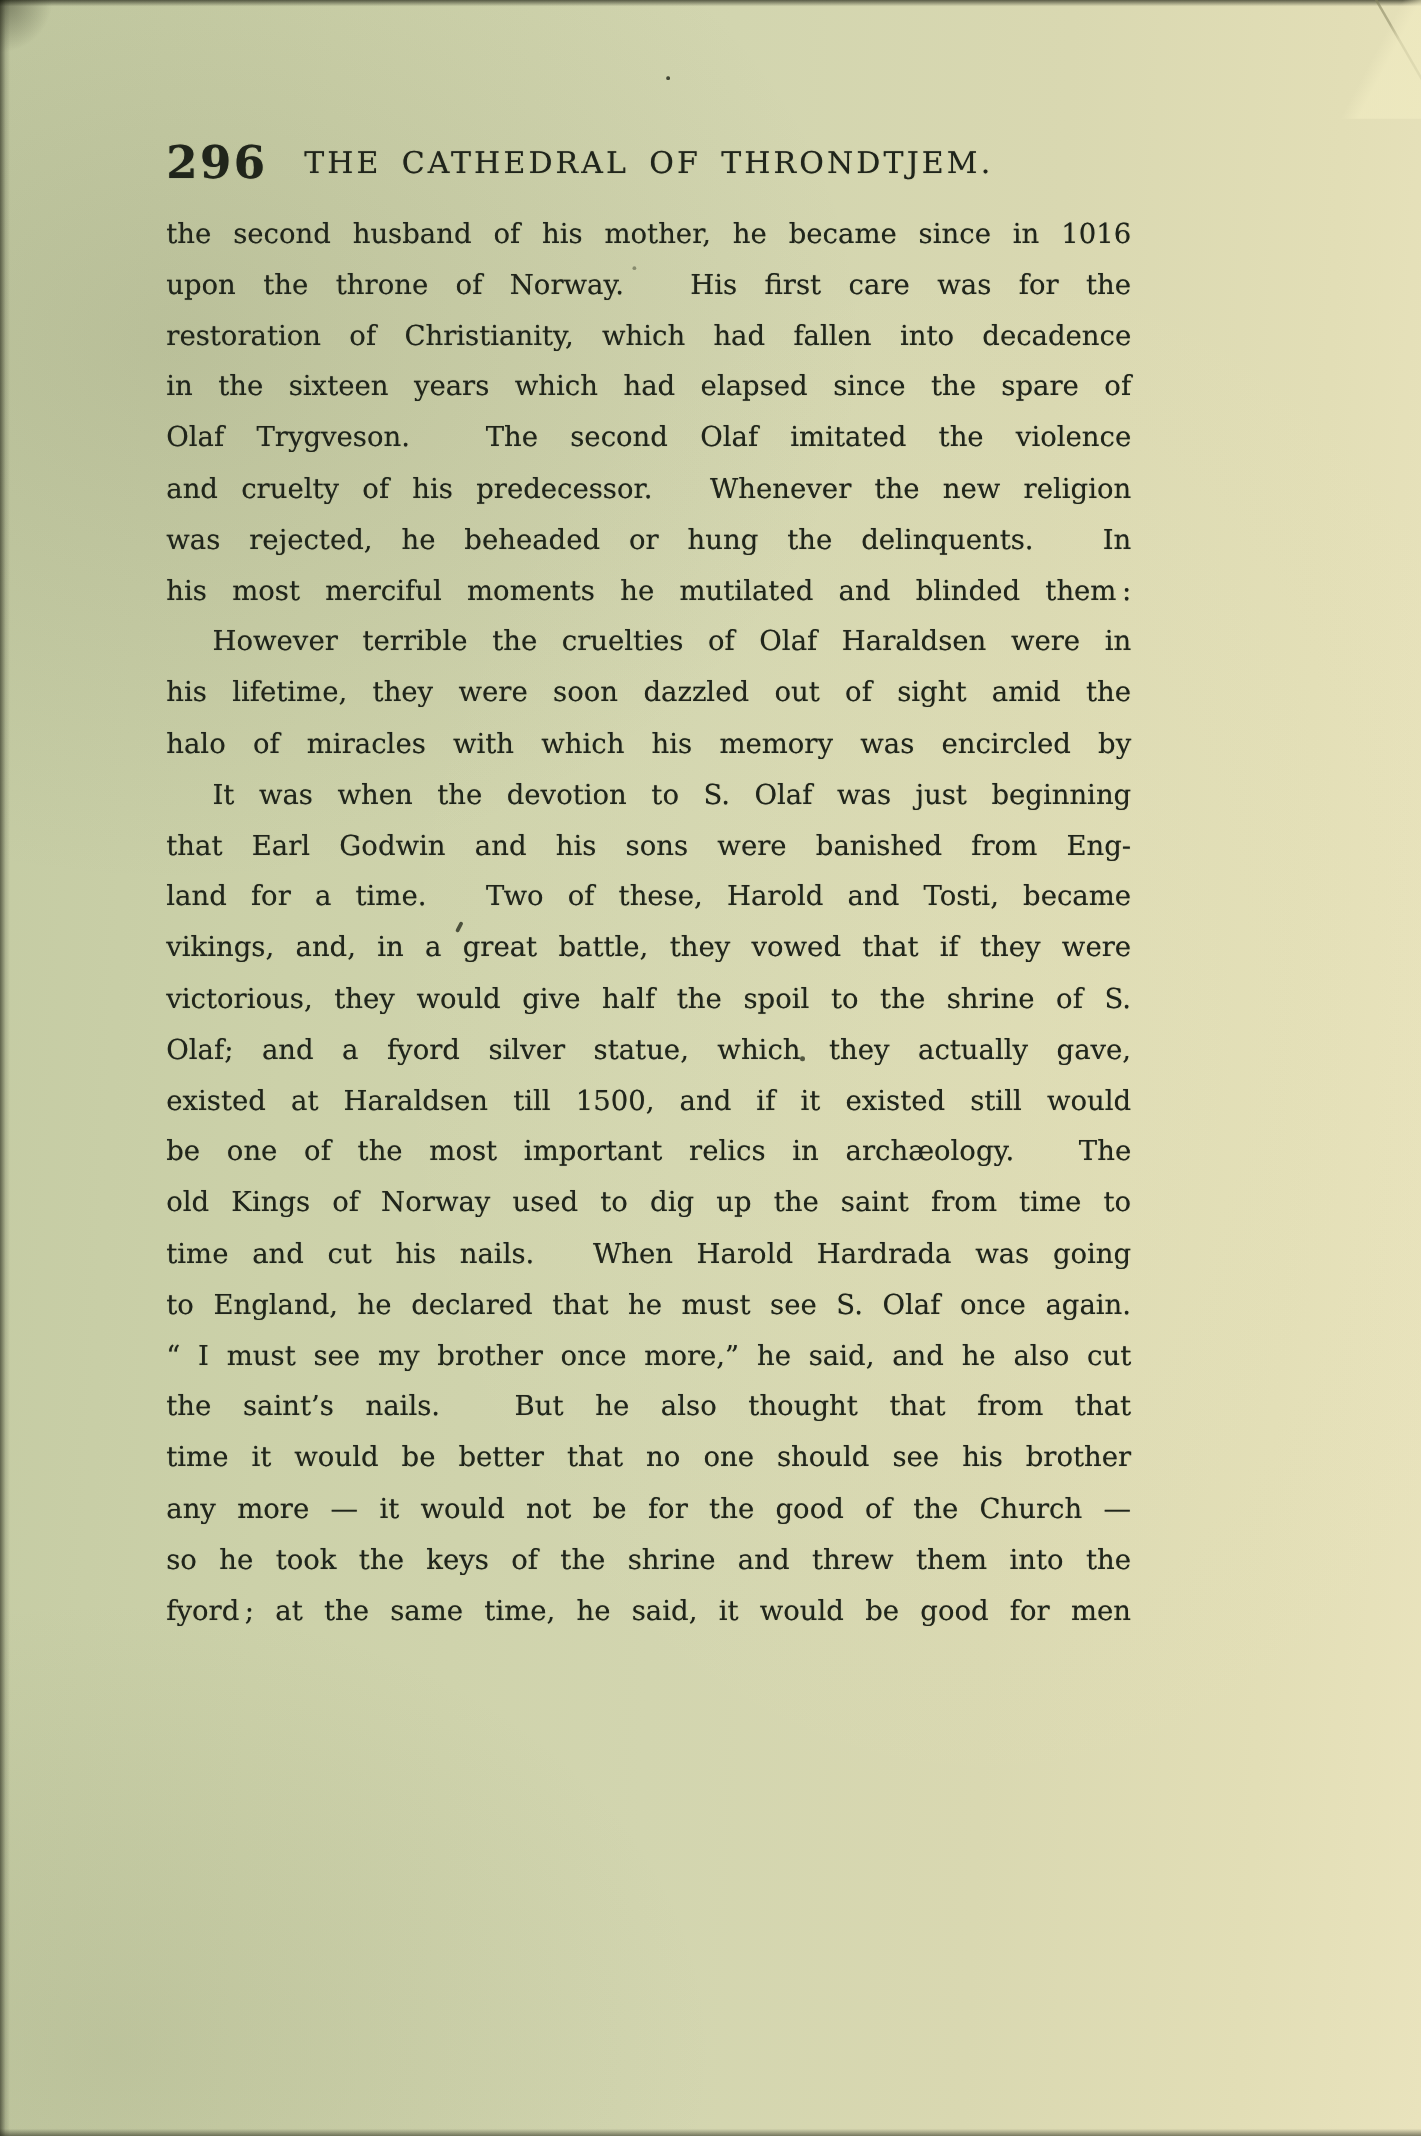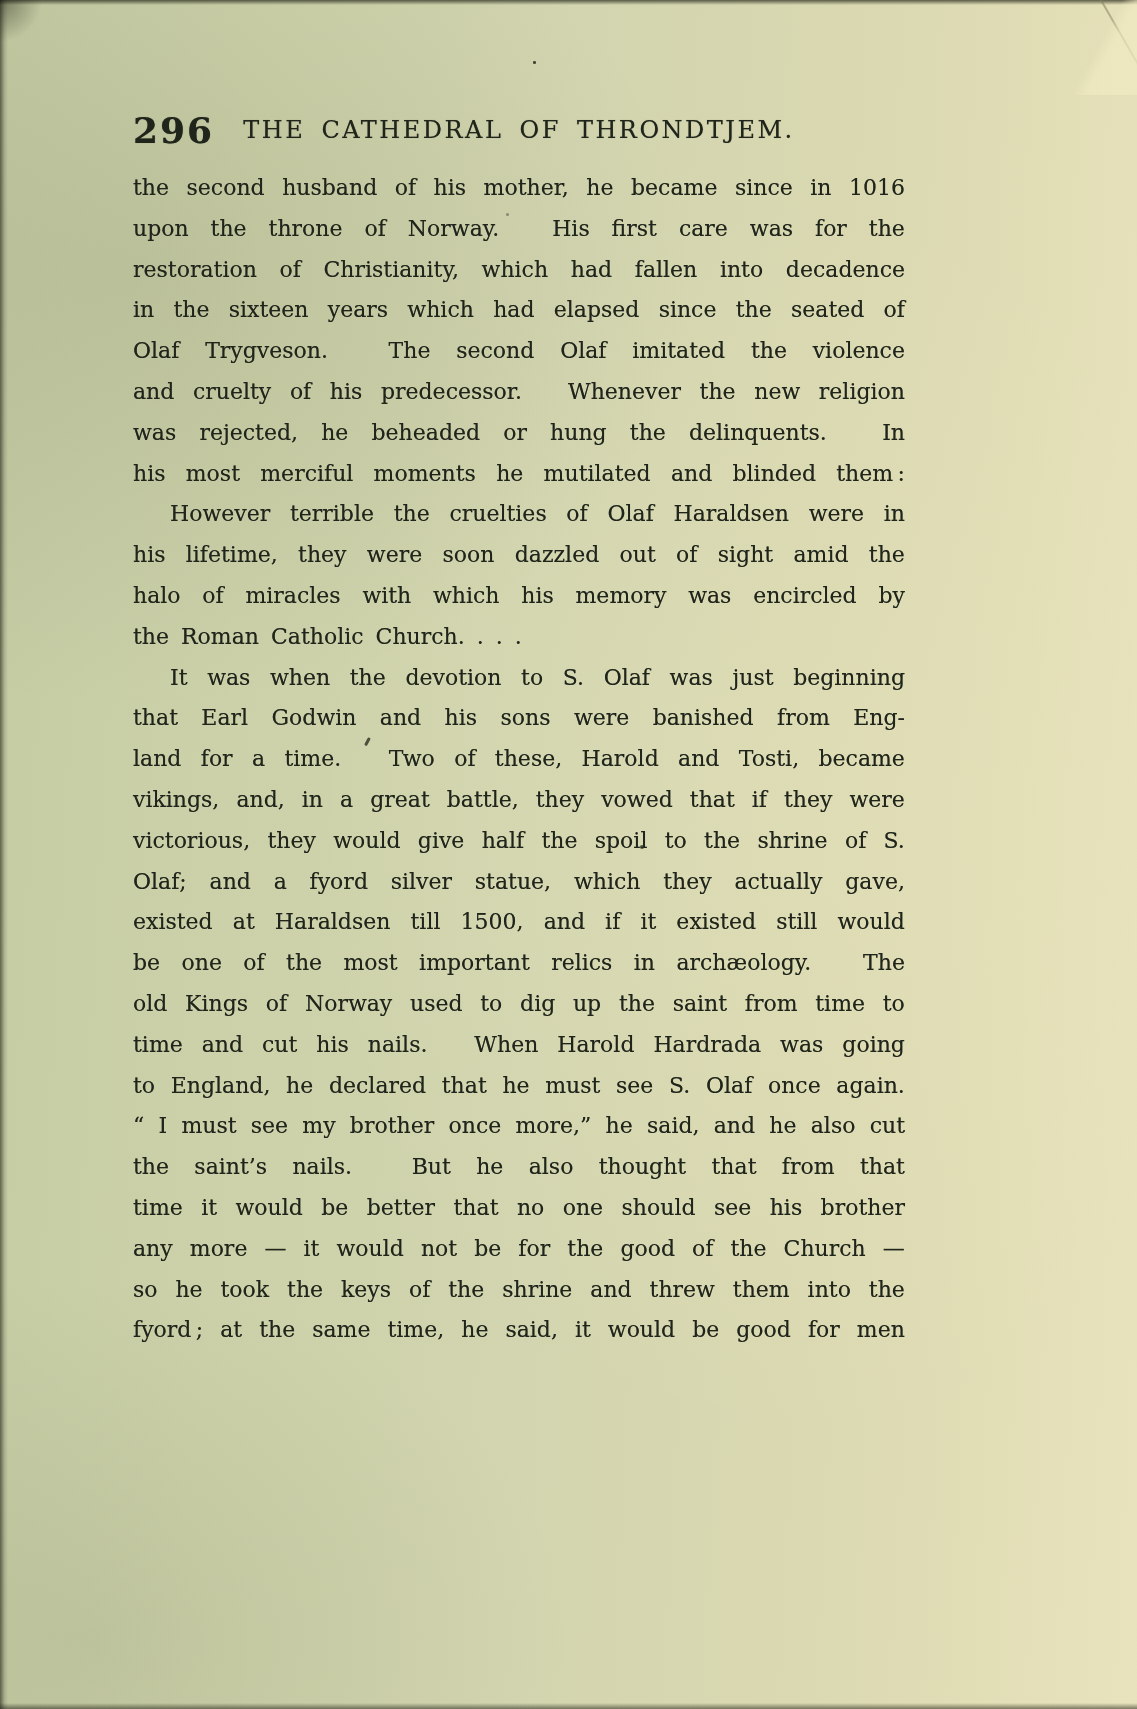--- a/index.html
+++ b/index.html
@@ -123,21 +123,21 @@
       <div class="line justify">
         <span>in</span>
         <span>the</span>
         <span>sixteen</span>
         <span>years</span>
         <span>which</span>
         <span>had</span>
         <span>elapsed</span>
         <span>since</span>
         <span>the</span>
-        <span>seated</span>
+        <span>spare</span>
         <span>of</span>
       </div>
       <div class="line justify">
         <span>Olaf</span>
         <span>Trygveson.</span>
         <span class="sgap"></span>
         <span>The</span>
         <span>second</span>
         <span>Olaf</span>
         <span>imitated</span>
@@ -208,21 +208,20 @@
         <span>of</span>
         <span>miracles</span>
         <span>with</span>
         <span>which</span>
         <span>his</span>
         <span>memory</span>
         <span>was</span>
         <span>encircled</span>
         <span>by</span>
       </div>
-      <div class="line natural">the Roman Catholic Church. . . .</div>
       <div class="line justify indent">
         <span>It</span>
         <span>was</span>
         <span>when</span>
         <span>the</span>
         <span>devotion</span>
         <span>to</span>
         <span>S.</span>
         <span>Olaf</span>
         <span>was</span>

